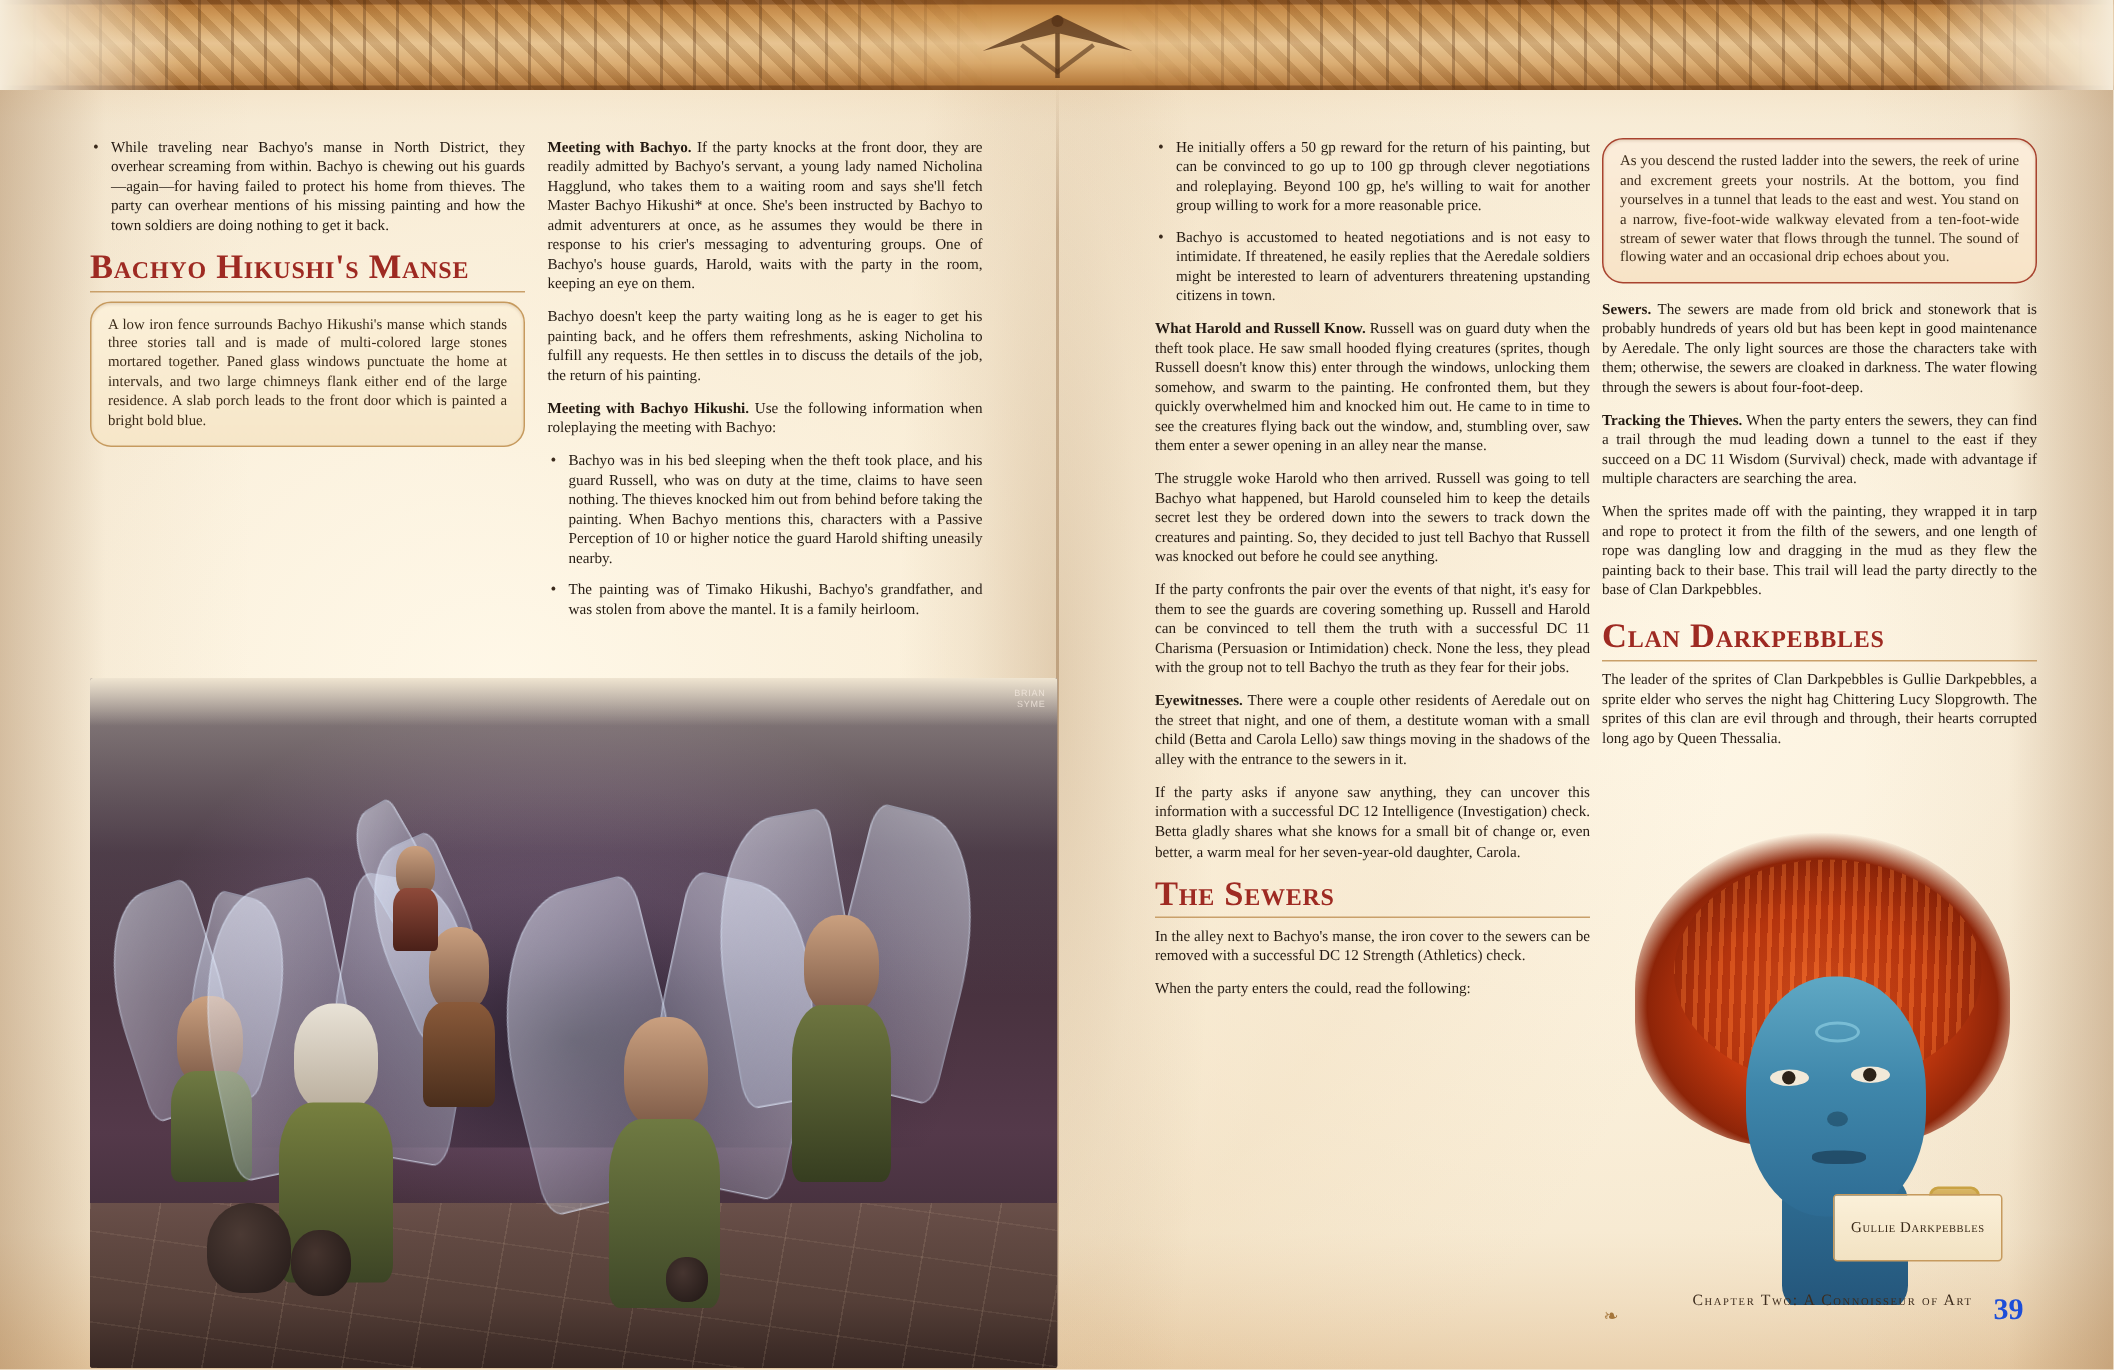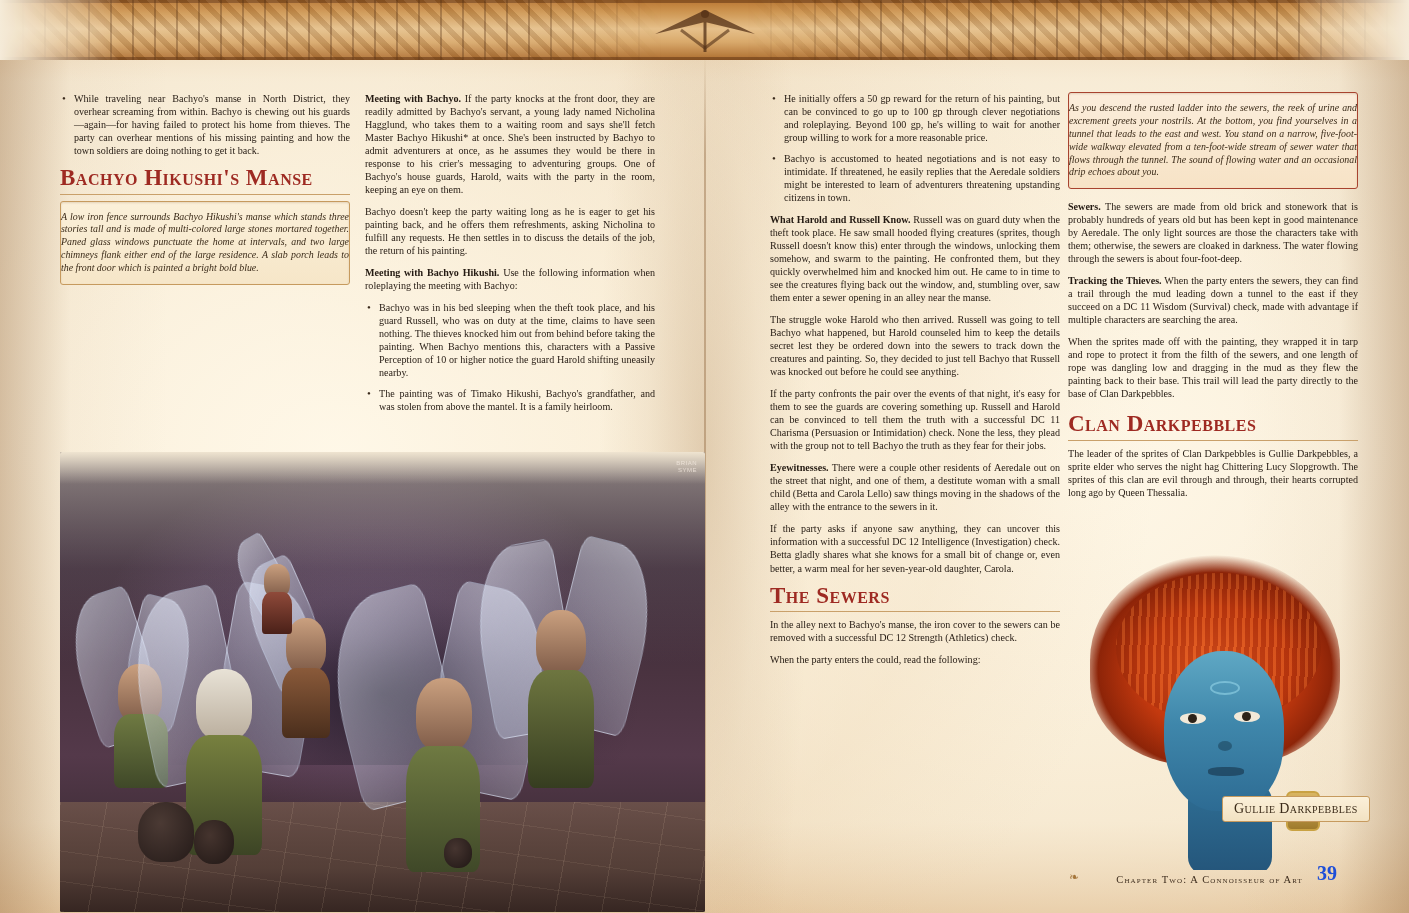--- a/index.html
+++ b/index.html
@@ -84,23 +84,22 @@
   }
   ul.bul{ margin:0 0 9px 0; padding-left:14px; list-style:none;}
   ul.bul li{ position:relative; margin-bottom:8px; }
   ul.bul li::before{
     content:"•"; position:absolute; left:-12px; top:-1px; color:#3a2a1c; font-size:11px;
   }
   
   .readbox{
     background:linear-gradient(180deg,#fbf0d9 0%, #f6e6c8 100%);
     border:1.2px solid #c69a5e;
-    border-radius:3px;
-    padding:9px 0;
-    font-style:italic;
+    border-radius:14px;
+    padding:9px 11px;
     font-size:9.9px;
     line-height:1.3;
     color:#3a2a18;
     margin:0 0 11px 0;
     box-shadow:0 1px 2px rgba(120,80,40,.18) inset;
     text-align:justify;
   }
   .readbox.red{
     border-color:#a8432f;
     background:linear-gradient(180deg,#fbeddb 0%, #f7e3c6 100%);
@@ -189,30 +188,30 @@
   .art-portrait .medal{
     position:absolute; left:218px; top:236px; width:34px; height:40px;
     border:2px solid #c9a243; border-radius:6px;
     background:linear-gradient(180deg,#d9b563,#9e7a2c);
   }
   .caption{
     position:absolute;
     background:linear-gradient(180deg,#fbf0d9,#f2e2c2);
     border:1.2px solid #c69a5e;
     border-radius:3px;
-    font-size:14px;
+    font-size:10px;
     color:#3a2a18;
-    padding:4px 11px;
+    padding:16px 11px;
     font-variant:small-caps;
     letter-spacing:.4px;
   }
   
   .footer{
-    position:absolute; right:72px; bottom:28px;
-    display:flex; align-items:flex-end; gap:14px;
+    position:absolute; right:60px; bottom:28px;
+    display:flex; align-items:flex-start; gap:14px;
   }
   .footer .chap{
     font-variant:small-caps; letter-spacing:1.1px; font-size:10.5px; color:#3d2c1d;
   }
   .footer .pnum{
     font-size:20px; color:#1d4ed8; font-weight:bold; font-family:"Liberation Serif", serif;
   }
   .foot-orn{
     position:absolute; right:330px; bottom:28px; color:#a5763b; font-size:12px;
   }

